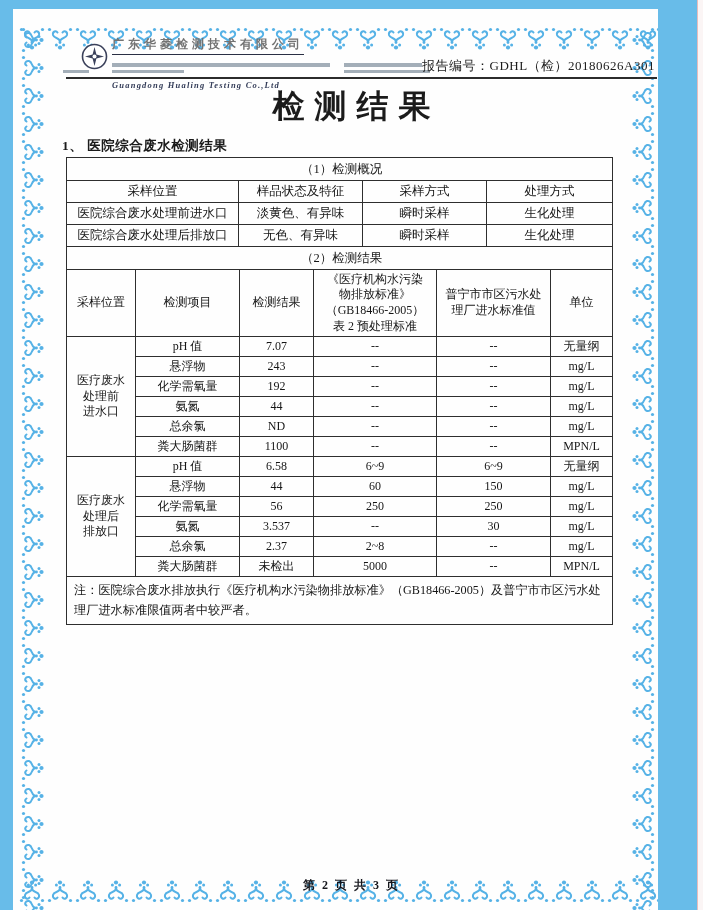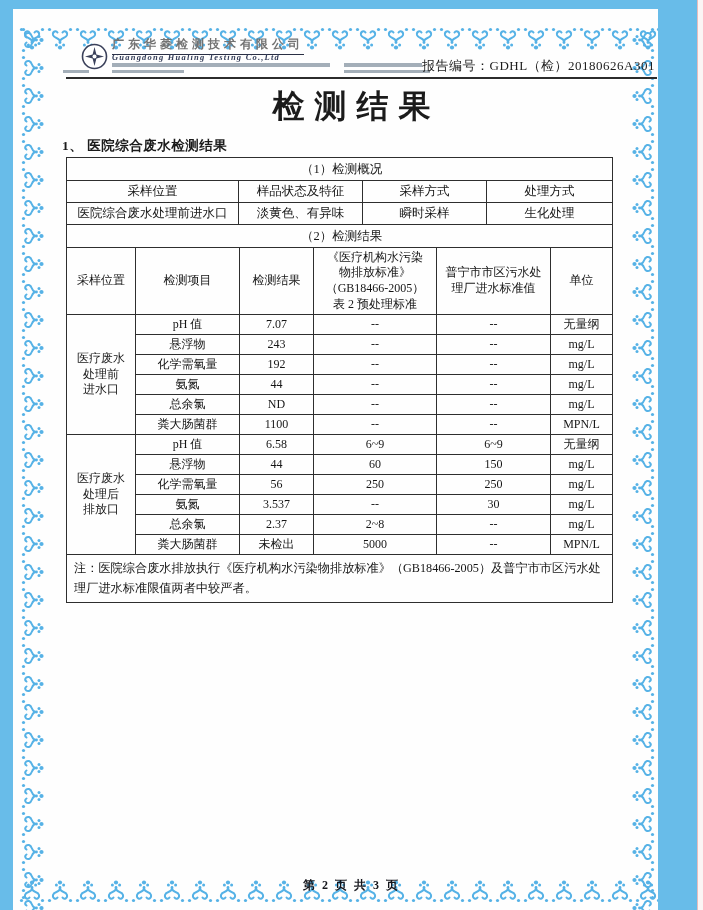--- a/index.html
+++ b/index.html
@@ -1829,21 +1829,21 @@
     </div>
 
   <div class="hdr logo" style="position:absolute;">
     <svg width="27" height="27" viewBox="0 0 27 27">
       <circle cx="13.5" cy="13.5" r="12" fill="#ffffff" stroke="#3a405a" stroke-width="1.6"></circle>
       <polygon points="13.5,4 15.4,11.6 23,13.5 15.4,15.4 13.5,23 11.6,15.4 4,13.5 11.6,11.6" fill="#3a405a"></polygon>
       <circle cx="13.5" cy="13.5" r="2" fill="#ffffff"></circle>
     </svg>
   </div>
   <div class="hdr cname" style="position:absolute;">广东华菱检测技术有限公司</div>
-  <div class="hdr ename" style="position:absolute;">Guangdong Hualing Testing Co.,Ltd</div>
+  <div class="hdr ename" style="position:absolute;margin-top:28px;">Guangdong Hualing Testing Co.,Ltd</div>
 
   <div class="ibar" style="left:112px;top:63px;width:218px;"></div>
   <div class="ibar" style="left:344px;top:63px;width:78px;"></div>
   <div class="ibar" style="left:63px;top:70px;width:26px;height:3px;"></div>
   <div class="ibar" style="left:112px;top:70px;width:72px;height:3px;"></div>
   <div class="ibar" style="left:344px;top:70px;width:86px;height:3px;"></div>
   <div class="hdr repno" style="position:absolute;">
     <span>报告编号：</span><span>GDHL（检）20180626A301</span>
   </div>
   <div class="hrule"></div>
@@ -1866,20 +1866,26 @@
       </tr>
       <tr class="h20">
         <th>采样位置</th>
         <th>样品状态及特征</th>
         <th>采样方式</th>
         <th>处理方式</th>
       </tr>
       <tr class="h20">
         <td>医院综合废水处理前进水口</td>
         <td>淡黄色、有异味</td>
+        <td>瞬时采样</td>
+        <td>生化处理</td>
+      </tr>
+      <tr class="h20">
+        <td>医院综合废水处理后排放口</td>
+        <td>无色、有异味</td>
         <td>瞬时采样</td>
         <td>生化处理</td>
       </tr>
       <tr class="h21">
         <td class="section-cell" colspan="4">（2）检测结果</td>
       </tr>
     </tbody>
       </table>
 
     <table class="doc second">

